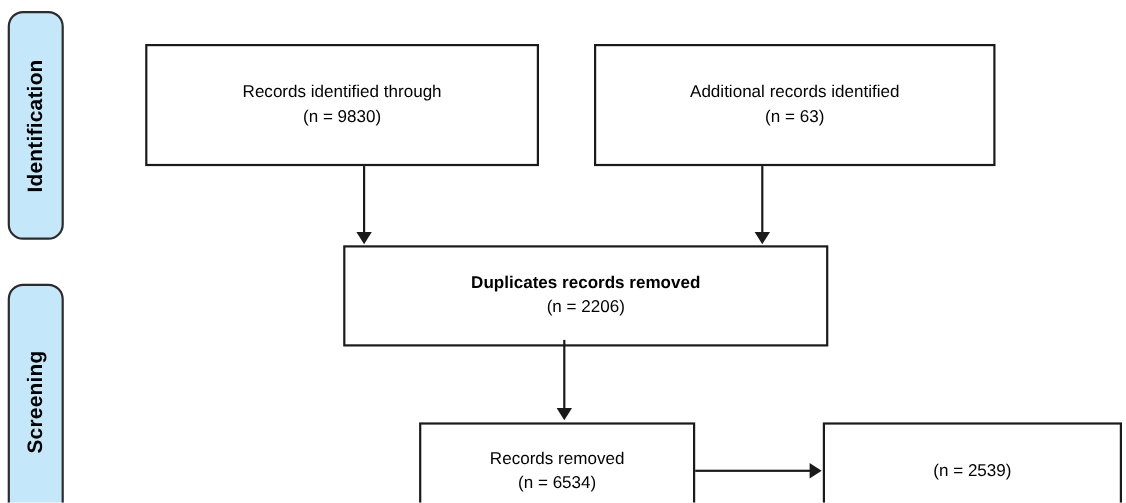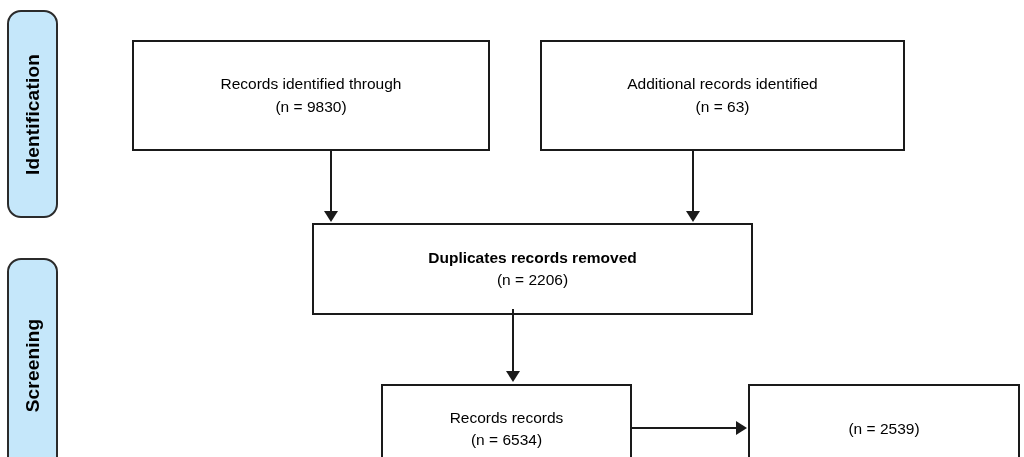--- a/index.html
+++ b/index.html
@@ -141,21 +141,21 @@
     <span class="line">Additional records identified</span>
     <span class="line">(n = 63)</span>
   </div>
 
   <div class="flow-box" id="box-duplicates">
     <span class="line bold">Duplicates records removed</span>
     <span class="line">(n = 2206)</span>
   </div>
 
   <div class="flow-box" id="box-screened">
-    <span class="line">Records records</span>
+    <span class="line">Records removed</span>
     <span class="line">(n = 6534)</span>
   </div>
 
   <div class="flow-box" id="box-excluded">
     <span class="line">(n = 2539)</span>
   </div>
 
   <div class="connector-line v-line" id="conn1-line"></div>
   <div class="arrow-head arrow-down" id="conn1-head"></div>
 

